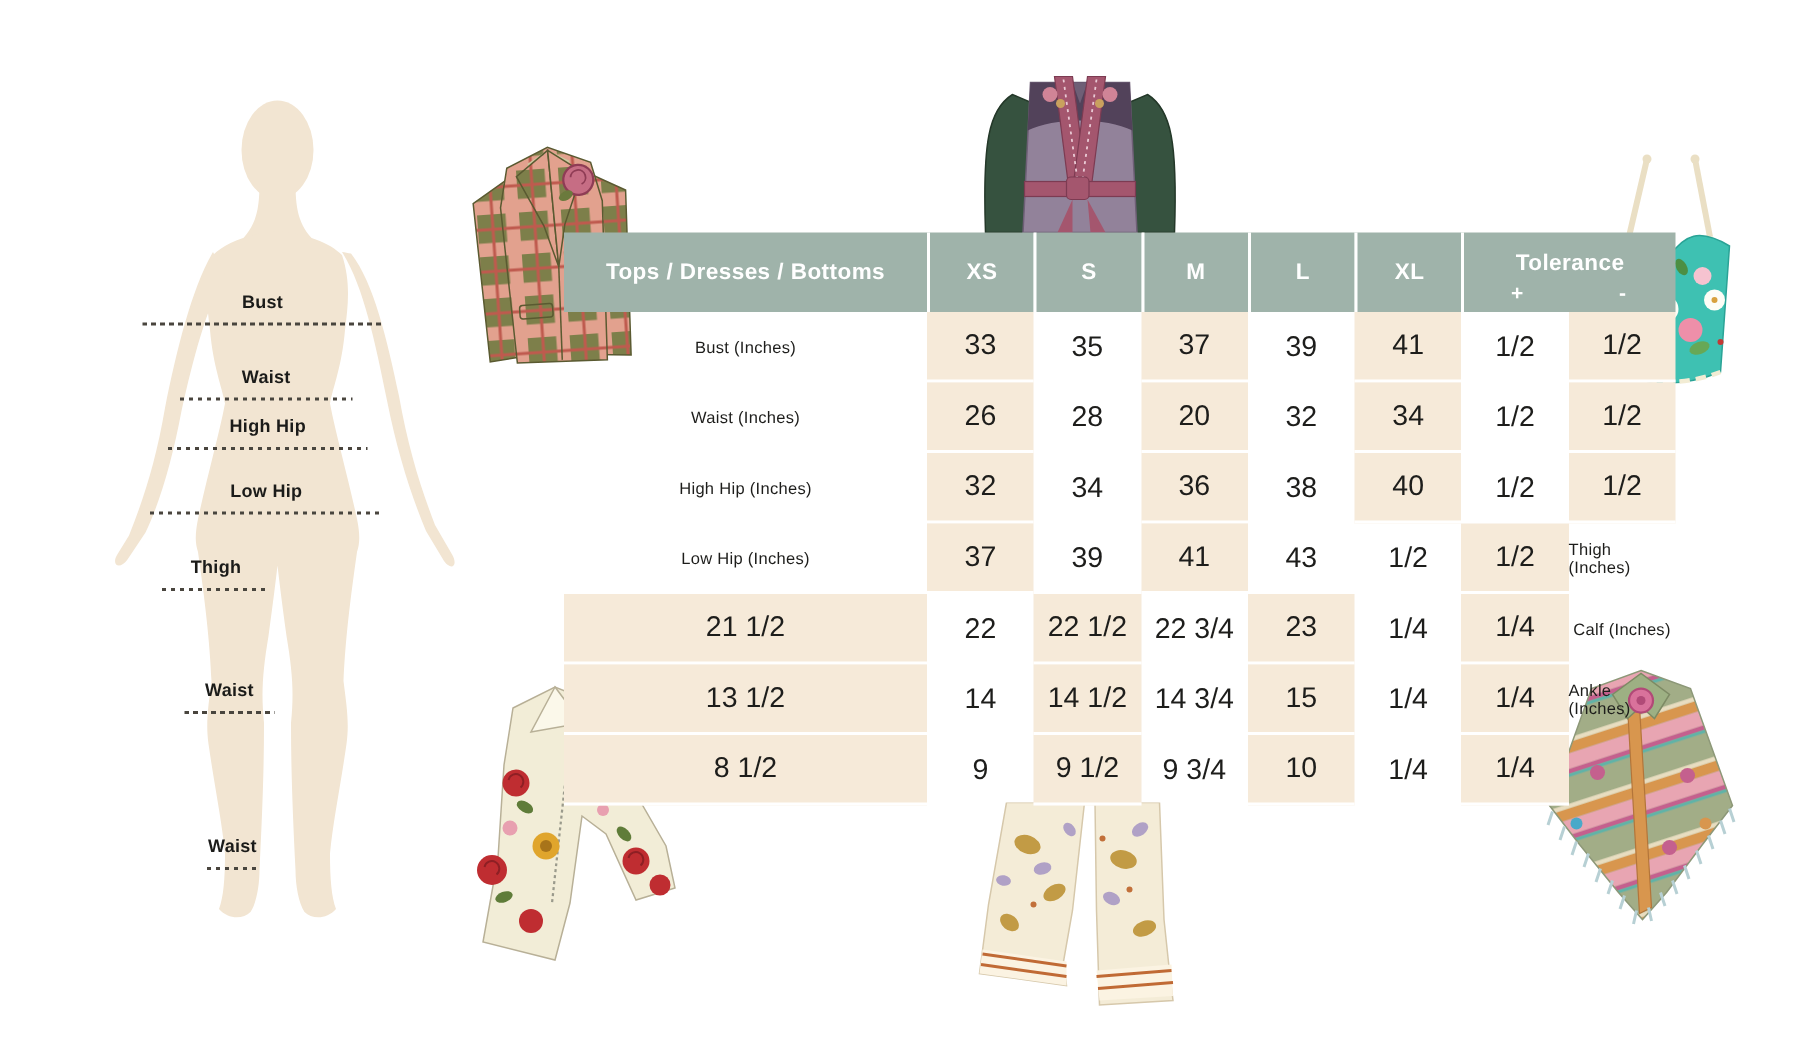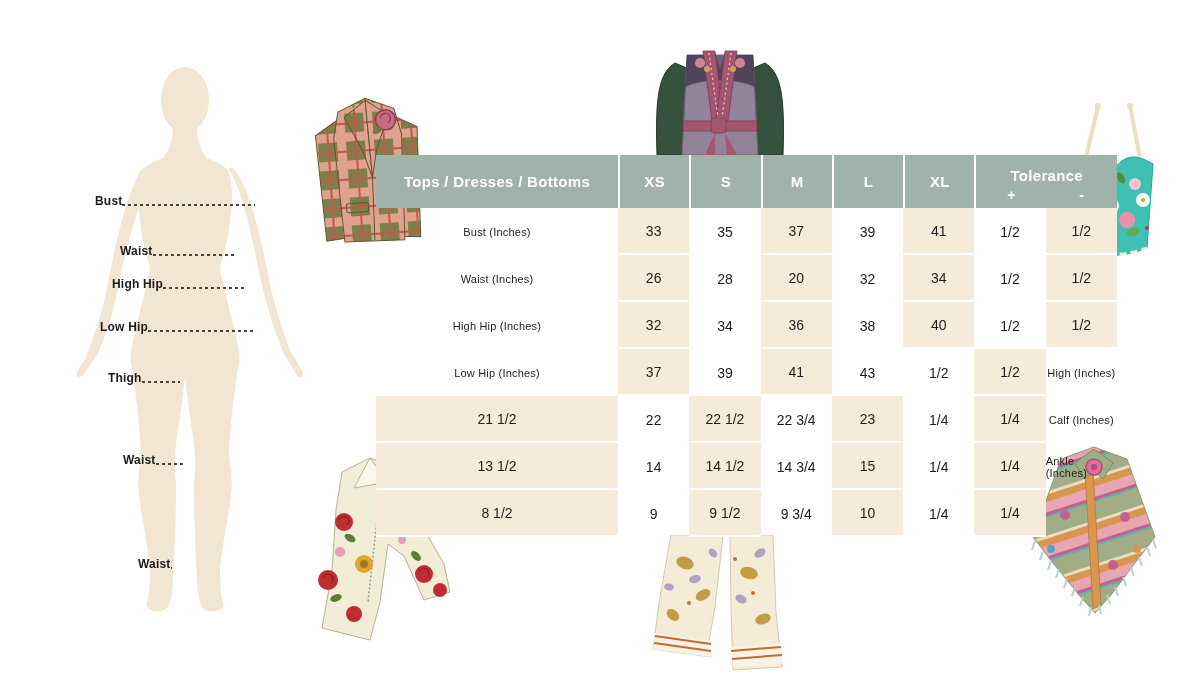--- a/index.html
+++ b/index.html
@@ -1,36 +1,36 @@
 <!DOCTYPE html>
 <html><head>
 <meta charset="utf-8">
 <style>
   html,body{margin:0;padding:0;background:#fff;}
   .canvas{position:relative;width:1200px;height:695px;background:#fff;overflow:hidden;
           font-family:"Liberation Sans","DejaVu Sans",sans-serif;color:#1d1d1b;}
   
   .silhouette{position:absolute;left:60px;top:62px;z-index:1;}
-  .measure{position:absolute;display:flex;flex-direction:row;align-items:center;z-index:3;}
+  .measure{position:absolute;display:flex;flex-direction:column;align-items:center;z-index:3;}
   .mlabel{font-size:12px;font-weight:bold;color:#1b1b19;line-height:14px;margin-bottom:7px;white-space:nowrap;letter-spacing:.2px;}
   .mline{display:block;height:2px;width:100%;
          background:repeating-linear-gradient(90deg,#49453e 0 3px,transparent 3px 6px);}
   
   .garment{position:absolute;z-index:1;}
   
   .sizetable{position:absolute;left:376px;top:155px;width:741px;z-index:2;
              display:grid;grid-template-columns:242px repeat(7,1fr);
              grid-template-rows:53px repeat(7,47px);}
   .th{background:#9fb3aa;color:#fff;font-weight:bold;font-size:15px;letter-spacing:.3px;
       display:flex;align-items:center;justify-content:center;border-left:2px solid #fff;}
   .th.first{border-left:none;}
   .th.tol{flex-direction:column;justify-content:center;padding-top:7px;box-sizing:border-box;grid-column:span 2;}
   .tol-pm{display:flex;width:100%;margin-top:3px;font-size:14px;}
   .tol-pm span{flex:1;text-align:center;}
-  .td{display:flex;align-items:center;justify-content:center;font-size:14px;color:#1d1d1b;background:transparent;}
+  .td{display:flex;align-items:center;justify-content:center;font-size:19px;color:#1d1d1b;background:transparent;}
   .td.sh{background:#f6ead9;border-bottom:2px solid #fff;box-sizing:border-box;}
   .td.lbl{font-size:11px;letter-spacing:.2px;}
 </style>
 </head>
 <body>
 
 <div class="canvas">
 
   <svg class="silhouette" width="270" height="580" viewBox="0 0 270 580">
     <g fill="#f2e5d2">
@@ -265,21 +265,21 @@
     <div class="td sh">1/2</div>
 
     <div class="td lbl">Low Hip (Inches)</div>
     <div class="td sh">37</div>
     <div class="td">39</div>
     <div class="td sh">41</div>
     <div class="td">43</div>
     <div class="td">1/2</div>
     <div class="td sh">1/2</div>
 
-    <div class="td lbl">High (Inches)</div>
+    <div class="td lbl">Thigh (Inches)</div>
     <div class="td sh">21 1/2</div>
     <div class="td">22</div>
     <div class="td sh">22 1/2</div>
     <div class="td">22 3/4</div>
     <div class="td sh">23</div>
     <div class="td">1/4</div>
     <div class="td sh">1/4</div>
 
     <div class="td lbl">Calf (Inches)</div>
     <div class="td sh">13 1/2</div>

